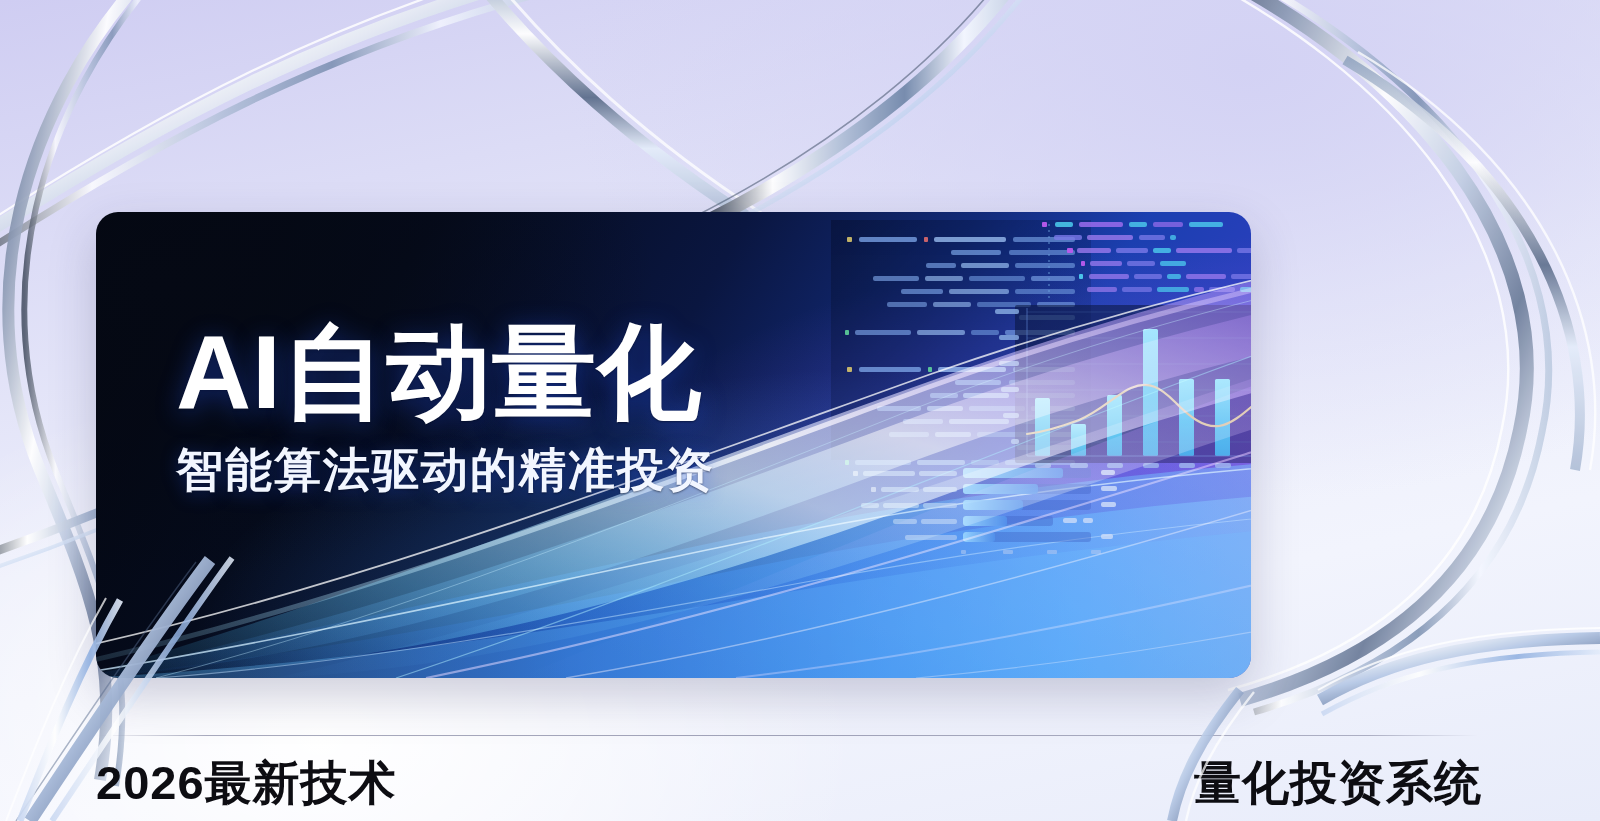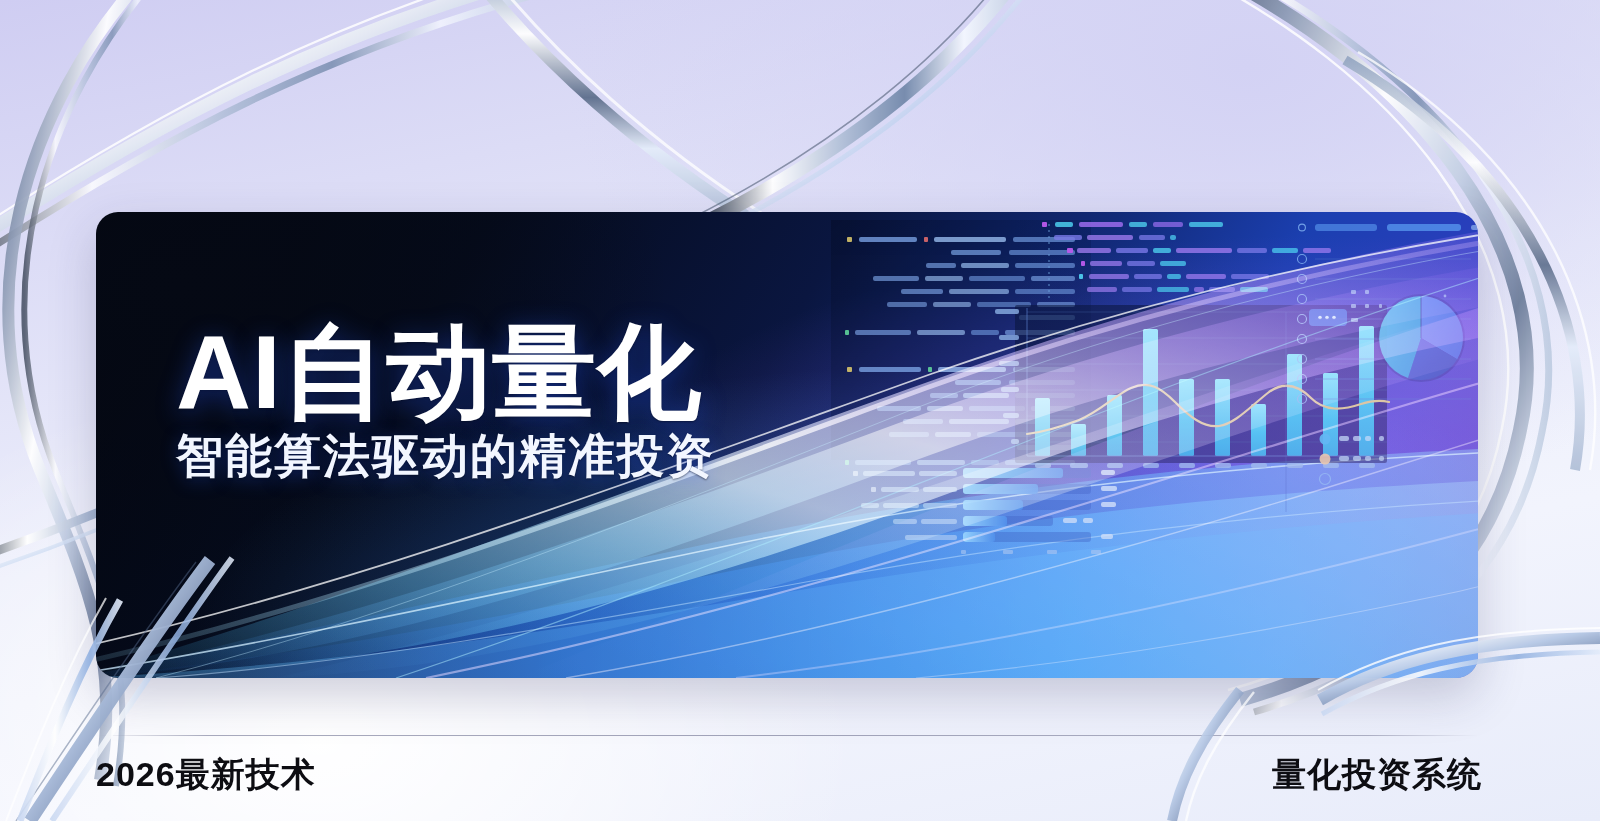--- a/index.html
+++ b/index.html
@@ -29,21 +29,21 @@
     inset: 0;
     pointer-events: none;
   }
   .ribbon-layer svg { display: block; width: 1600px; height: 821px; }
 
   
   #hero-card {
     position: absolute;
     left: 96px;
     top: 212px;
-    width: 1382px;
+    width: 1155px;
     height: 466px;
     border-radius: 22px;
     overflow: hidden;
     background:
       radial-gradient(ellipse 700px 420px at 6% 16%, #050914 0%, rgba(5,9,20,0) 70%),
       linear-gradient(120deg, #03060f 0%, #050b1c 24%, #0a1640 46%, #122a78 62%, #1b3fb0 74%, #2b3fbe 86%, #3a2fa6 100%);
     box-shadow: 0 18px 48px rgba(40,40,90,0.22);
   }
   #hero-card .card-art { position: absolute; inset: 0; }
   #hero-card .card-art svg { display: block; width: 1382px; height: 466px; }
@@ -58,21 +58,21 @@
   #main-title {
     font-size: 104px;
     line-height: 1.0;
     font-weight: 700;
     color: #ffffff;
     letter-spacing: 1px;
     white-space: nowrap;
     text-shadow: 0 4px 26px rgba(40,90,255,0.40), 0 1px 2px rgba(0,0,0,0.55);
   }
   #sub-title {
-    margin-top: 8px;
+    margin-top: 22px;
     font-size: 47px;
     line-height: 1.0;
     font-weight: 700;
     color: #f2f6ff;
     letter-spacing: 2px;
     white-space: nowrap;
     text-shadow: 0 3px 18px rgba(40,90,255,0.35), 0 1px 2px rgba(0,0,0,0.5);
   }
 
   
@@ -102,21 +102,21 @@
     position: absolute;
     left: 96px;
     top: 735px;
     width: 1382px;
     height: 1px;
     background: linear-gradient(90deg, rgba(150,152,175,0) 0%, rgba(140,142,168,0.75) 8%, rgba(140,142,168,0.8) 50%, rgba(145,147,172,0.7) 92%, rgba(150,152,175,0) 100%);
   }
   #footer-left, #footer-right {
     position: absolute;
     top: 752px;
-    font-size: 34px;
+    font-size: 47px;
     font-weight: 700;
     color: #0d0d12;
     letter-spacing: 1px;
     white-space: nowrap;
   }
   #footer-left  { left: 96px; }
   #footer-right { right: 118px; }
 
   
   .ribbon-front {

